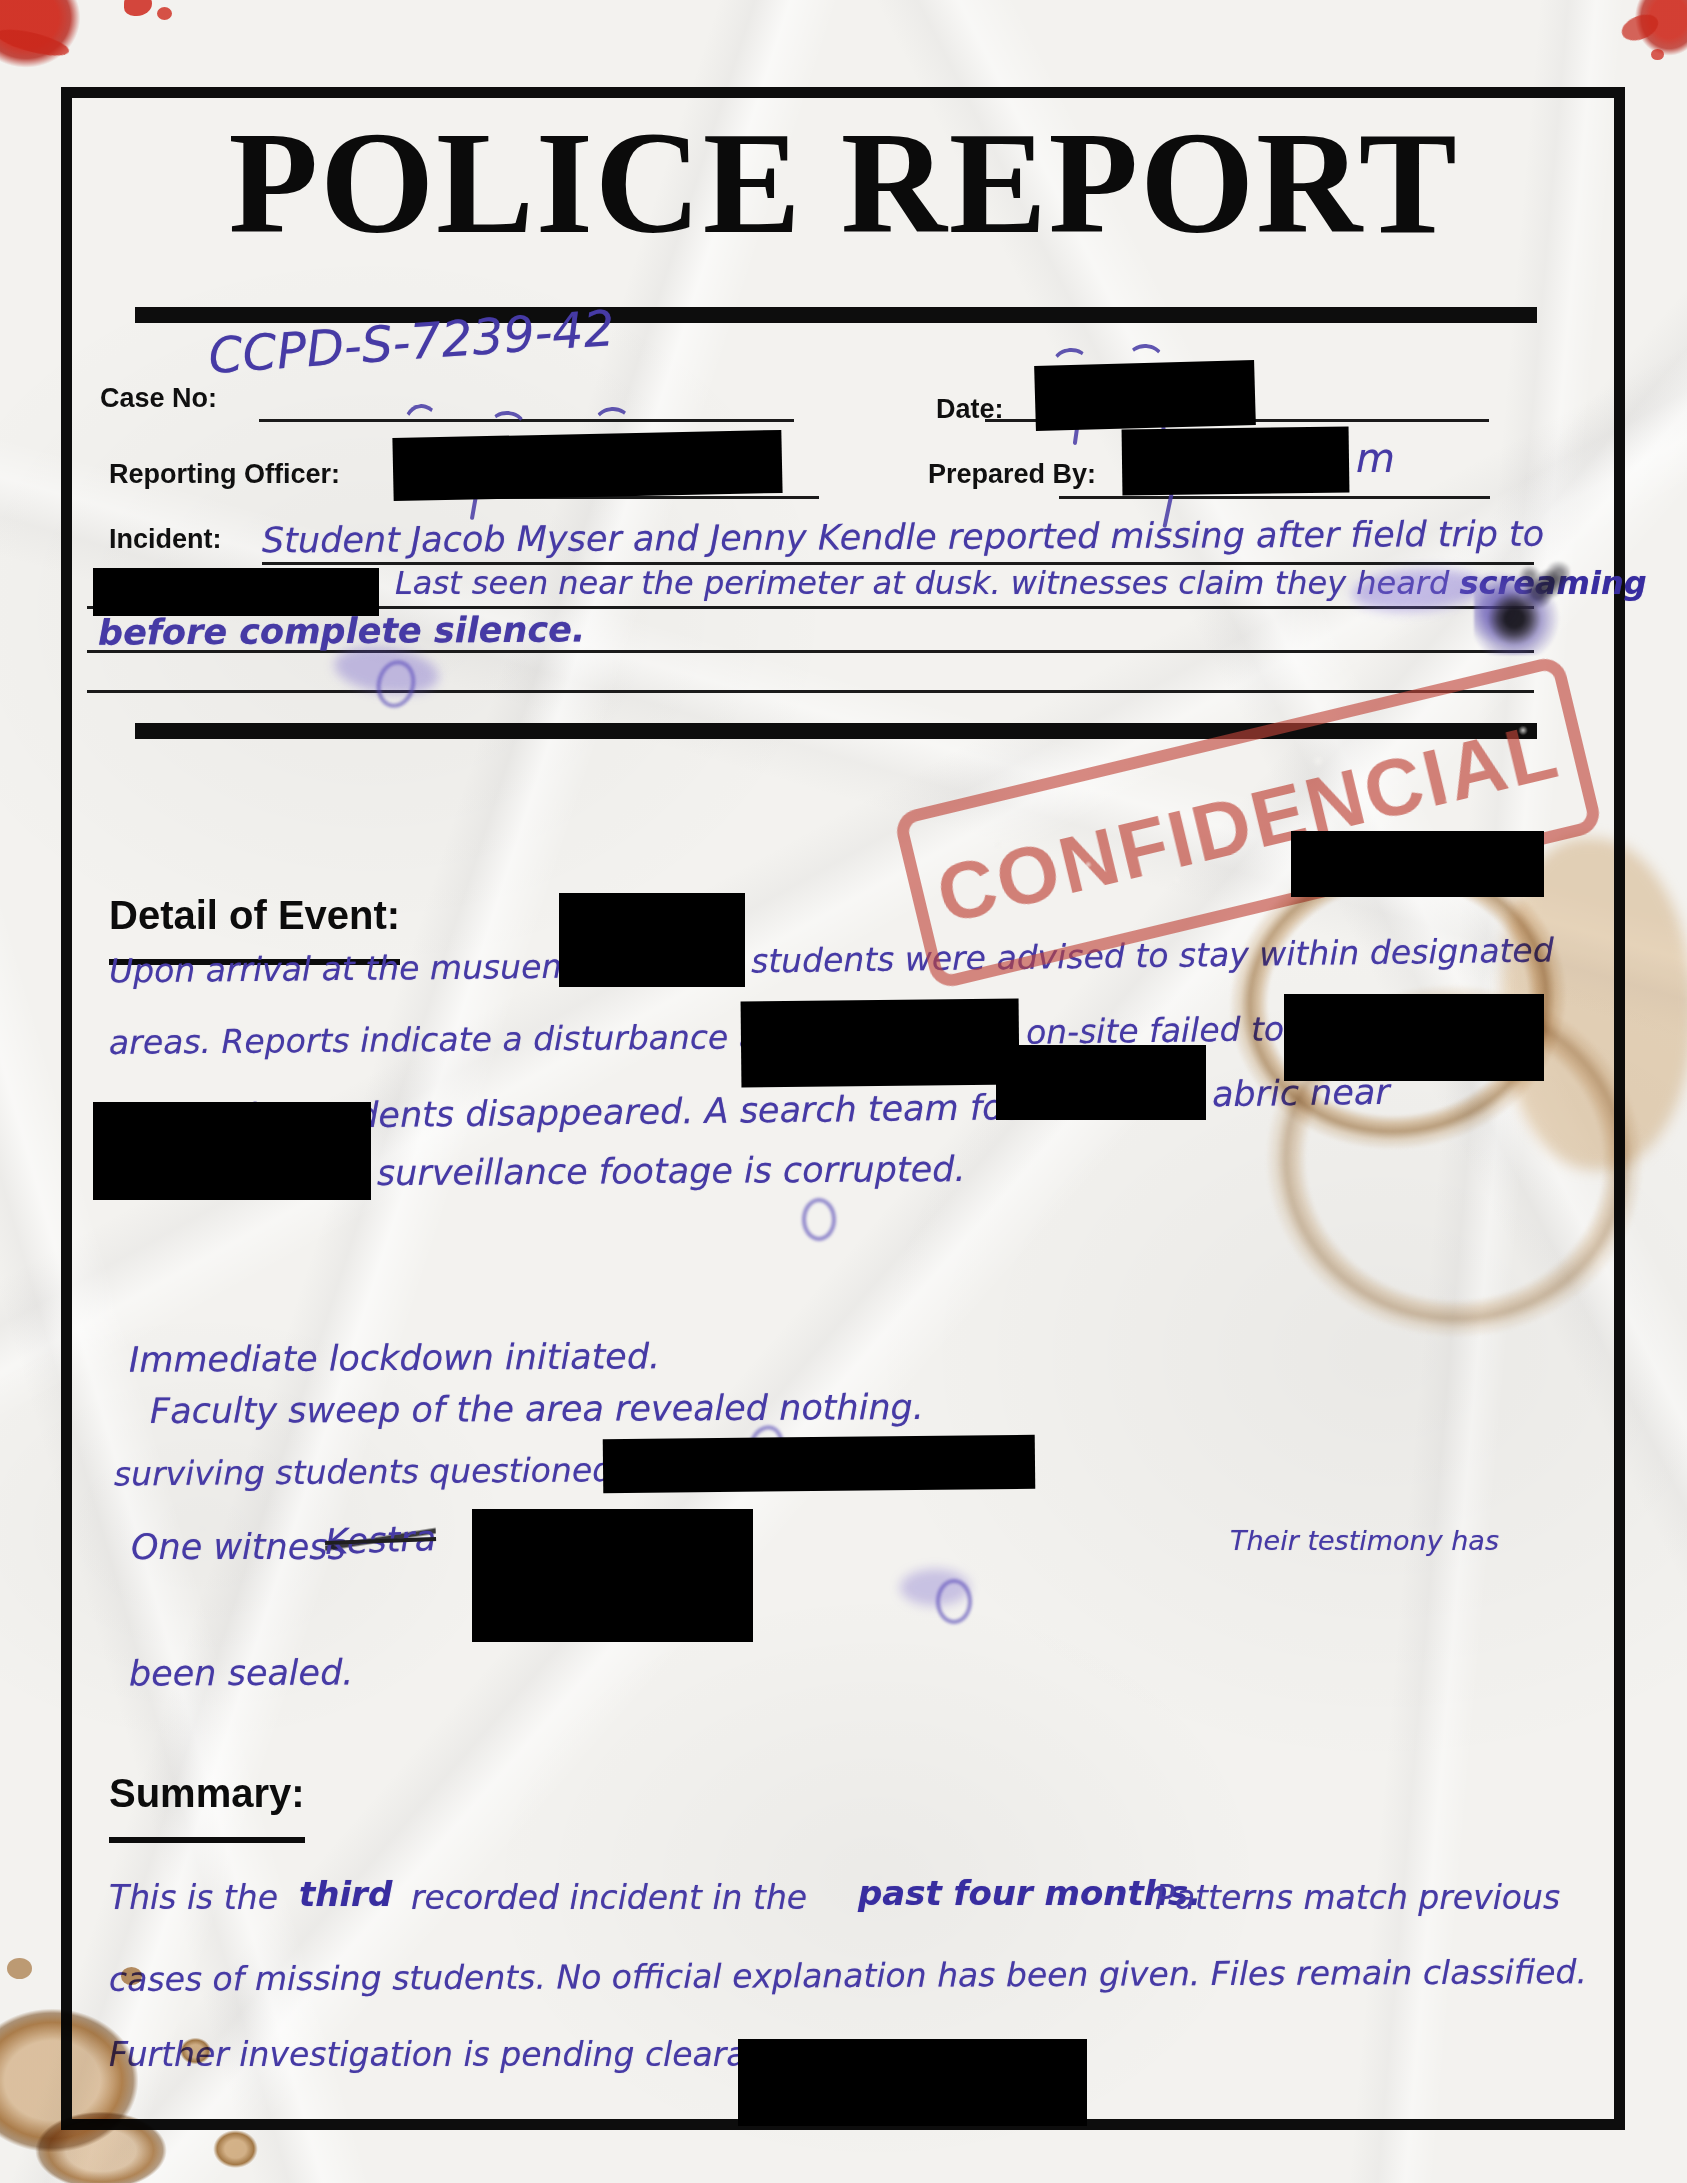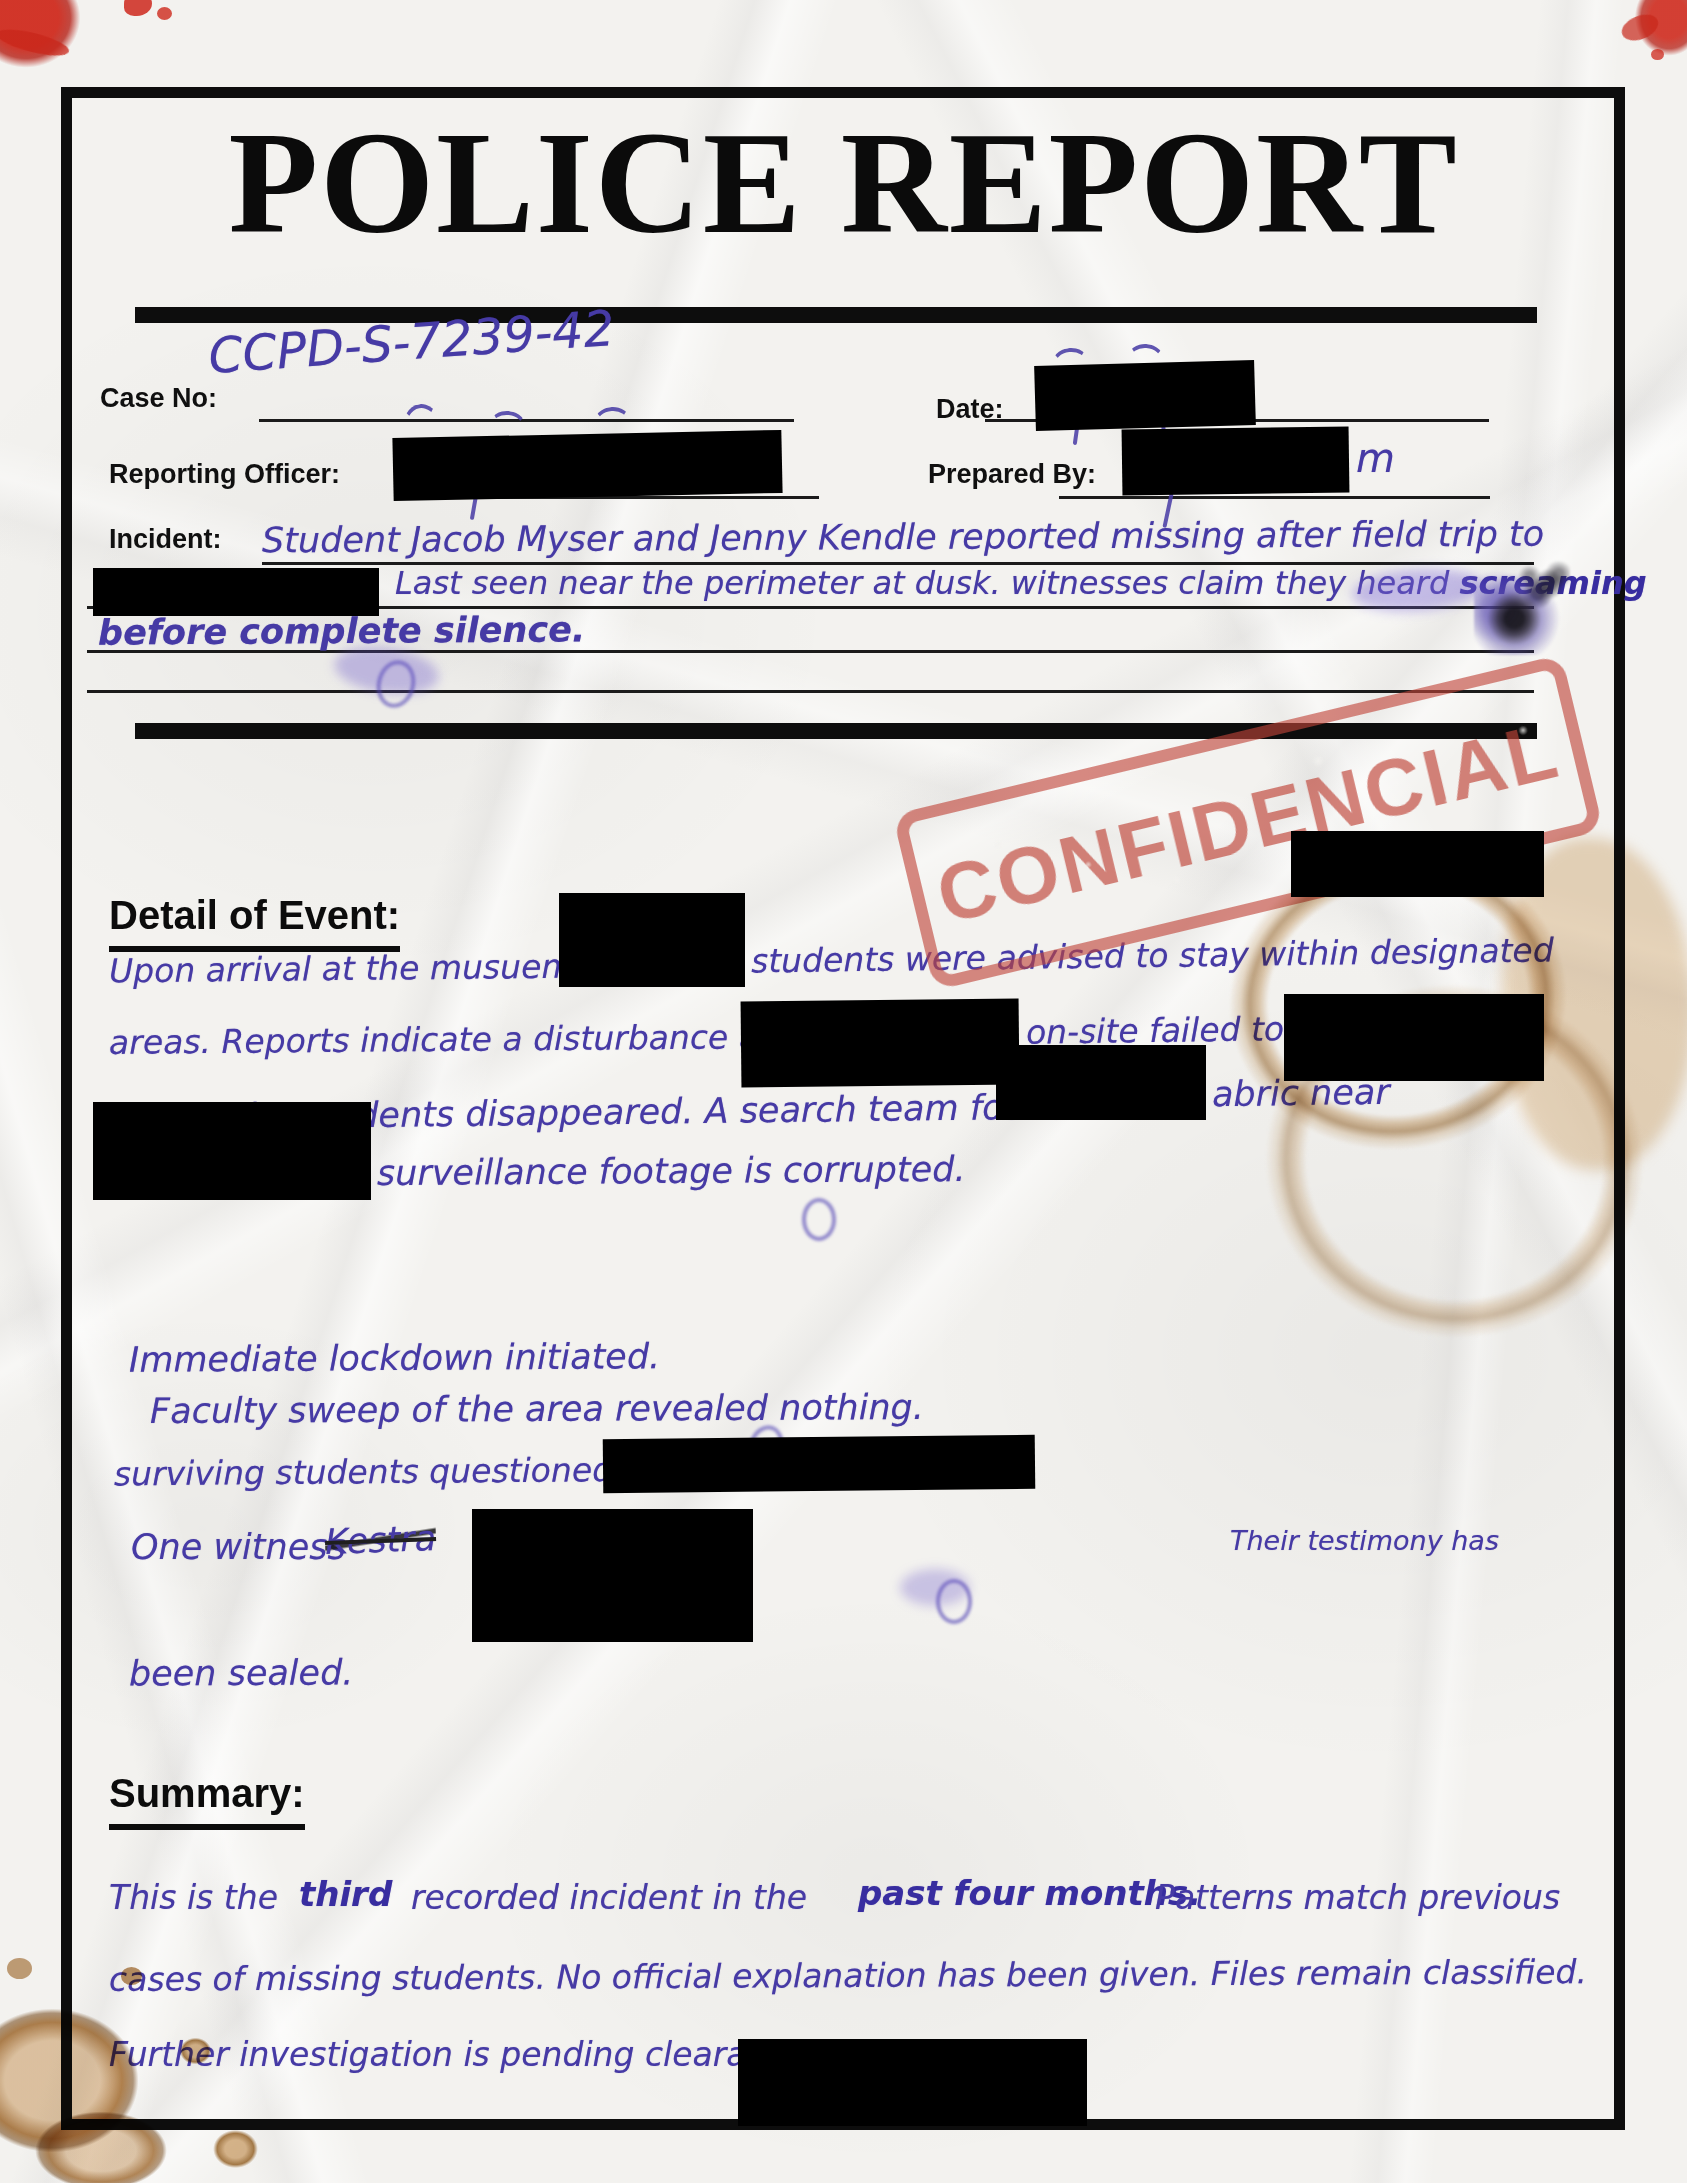--- a/index.html
+++ b/index.html
@@ -21,21 +21,21 @@
   .frame{position:absolute;left:61px;top:87px;width:1542px;height:2021px;border:11.4px solid #0d0d0d;z-index:1;}
   .title{position:absolute;left:0;top:98px;width:100%;text-align:center;
     font-family:"Liberation Serif", serif;font-weight:bold;font-size:147px;letter-spacing:1.7px;color:#0b0b0b;z-index:2;white-space:nowrap;}
   .title-rule{position:absolute;left:135px;top:307px;width:1402px;height:15.7px;background:#0d0d0d;z-index:2;}
   .lbl{position:absolute;font-weight:bold;font-size:27px;color:#101010;white-space:nowrap;z-index:3;}
   .hw{position:absolute;font-family:"DejaVu Sans", sans-serif;font-style:italic;color:#463aa5;white-space:nowrap;z-index:4;
     text-shadow:0 0 0.9px rgba(70,58,165,.5);}
   .hw-b{font-weight:bold;color:#382da0;}
   .rule{position:absolute;height:2.6px;background:#1b1b1b;z-index:2;}
   .redact{position:absolute;background:#000;z-index:6;}
-  .head{position:absolute;font-weight:bold;font-size:40px;color:#0c0c0c;border-bottom:6.1px solid #0c0c0c;padding-bottom:8px;white-space:nowrap;z-index:3;}
+  .head{position:absolute;font-weight:bold;font-size:40px;color:#0c0c0c;border-bottom:6.1px solid #0c0c0c;padding-bottom:21px;white-space:nowrap;z-index:3;}
   .divider{position:absolute;left:135px;top:723px;width:1402px;height:15.7px;background:#0d0d0d;z-index:2;}
   .struck{text-decoration:line-through;text-decoration-thickness:3.5px;text-decoration-color:#1f1f1f;
     background:linear-gradient(173deg, transparent 42%, rgba(25,25,25,.85) 46%, rgba(25,25,25,.85) 52%, transparent 56%);}
   .peek-arc{position:absolute;width:31px;height:24.5px;border:3.5px solid transparent;border-top:4.4px solid #463aa5;border-radius:50%;opacity:.85;z-index:5;}
   .peek-stroke{position:absolute;width:4.4px;height:19px;background:#463aa5;opacity:.85;border-radius:2.6px;z-index:5;}
   .stamp-box{position:absolute;left:904px;top:732px;width:664px;height:157px;transform:rotate(-13.5deg);
     border:12.2px solid rgba(192,68,56,.62);border-radius:23px;z-index:5;display:flex;align-items:center;justify-content:center;
     filter:blur(0.5px);}
   .stamp-text{font-weight:bold;font-size:80px;letter-spacing:2.6px;color:rgba(192,68,56,.66);white-space:nowrap;}
   .stamp-box::after{content:"";position:absolute;left:-12.2px;top:-12.2px;right:-12.2px;bottom:-12.2px;

